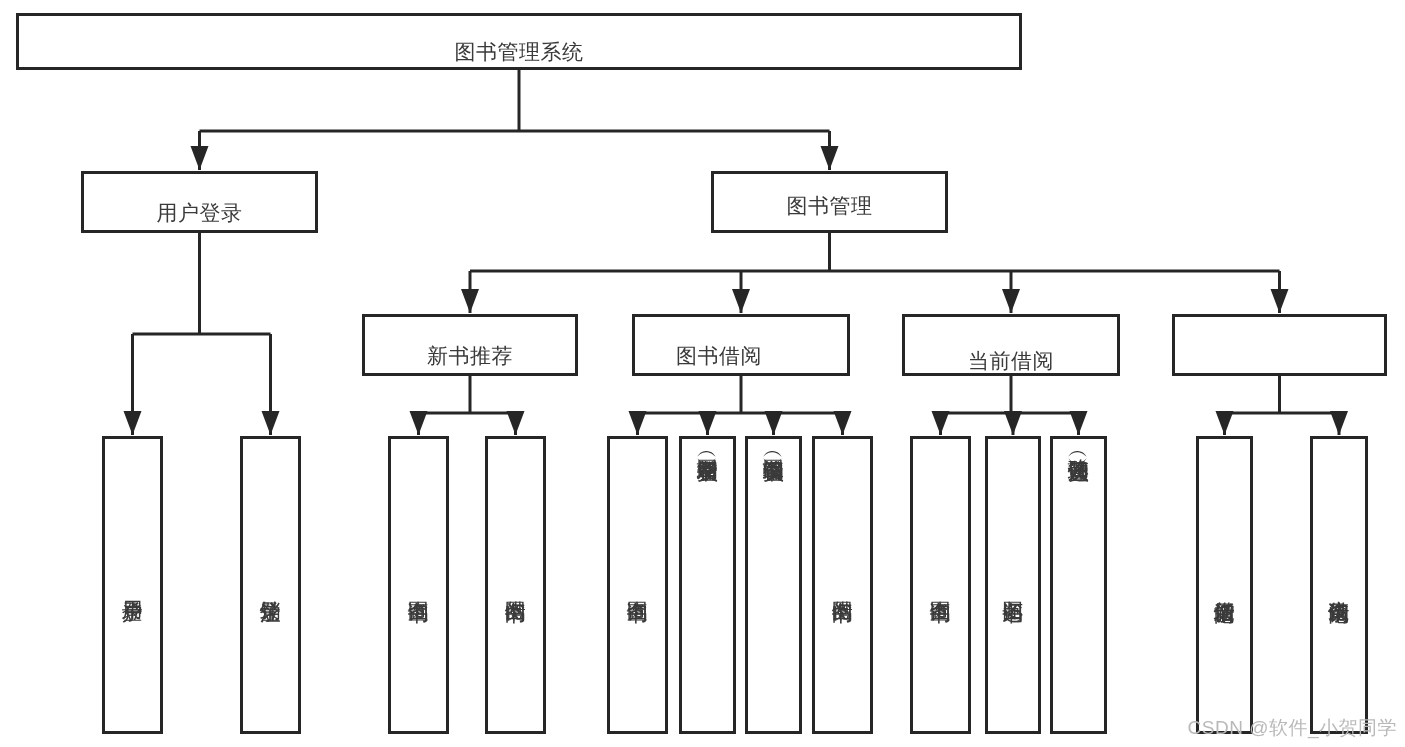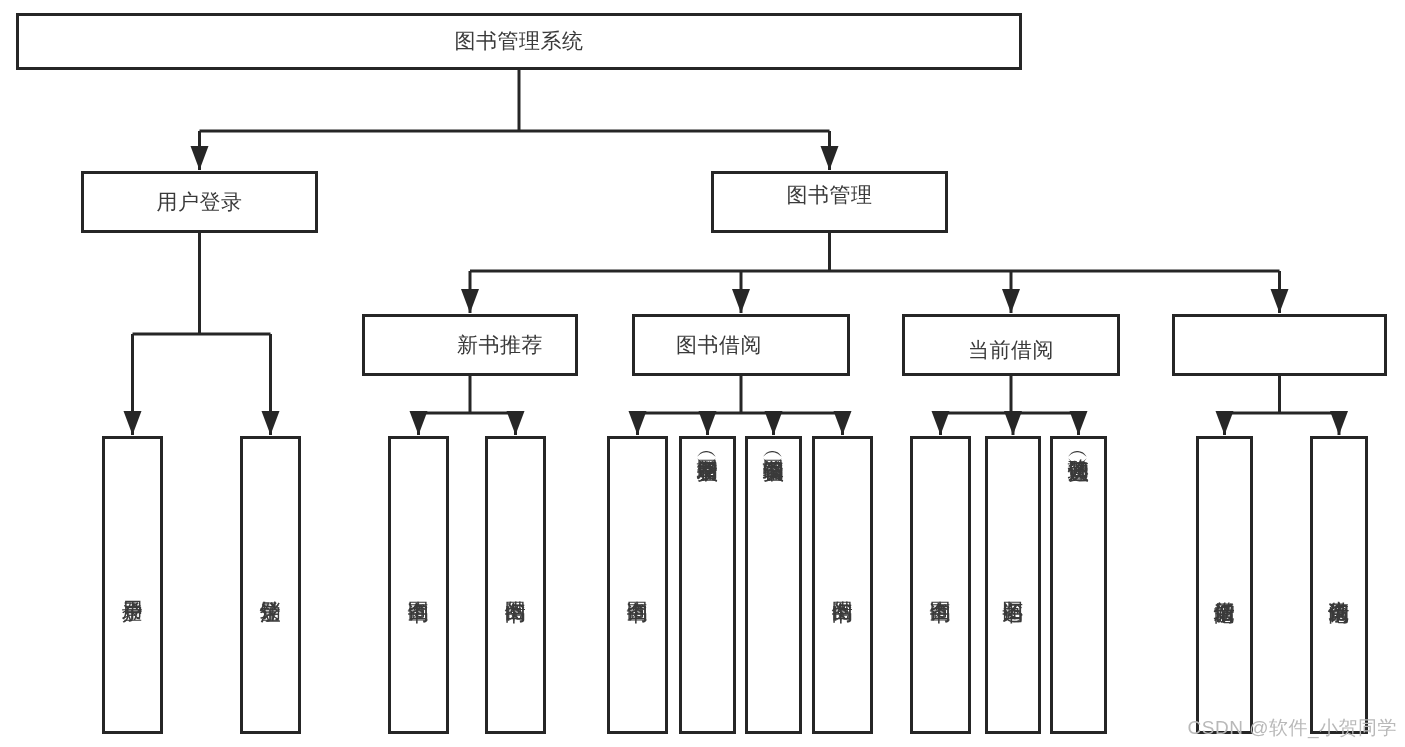--- a/index.html
+++ b/index.html
@@ -46,20 +46,21 @@
     position: absolute;
     display: flex;
     align-items: center;
     justify-content: center;
     font-size: 21px;
     color: #3a3a3a;
     line-height: 1.15;
     white-space: nowrap;
     letter-spacing: 0.5px;
     pointer-events: none;
+    margin-top: 11px;
   }
   .node-label-v {
     position: absolute;
     display: flex;
     align-items: center;
     justify-content: center;
     font-size: 21px;
     color: #3a3a3a;
     line-height: 1.22;
     letter-spacing: 0.5px;
@@ -169,21 +170,21 @@
 
   <div class="hit-box" id="hb-root" style="left: 16px; top: 13px; width: 1006px; height: 57px;"></div>
   <div class="node-label-h" id="lb-root" style="left: 16px; top: 13px; width: 1006px; height: 57px;">图书管理系统</div>
 
   <div class="hit-box" id="hb-l1-0" style="left: 81px; top: 171px; width: 237px; height: 62px;"></div>
   <div class="node-label-h" id="lb-l1-0" style="left: 81px; top: 171px; width: 237px; height: 62px;">用户登录</div>
   <div class="hit-box" id="hb-l1-1" style="left: 711px; top: 171px; width: 237px; height: 62px;"></div>
   <div class="node-label-h" id="lb-l1-1" style="left: 711px; top: 171px; width: 237px; height: 48px;">图书管理</div>
 
   <div class="hit-box" id="hb-l2-0" style="left: 362px; top: 314px; width: 216px; height: 62px;"></div>
-  <div class="node-label-h" id="lb-l2-0" style="left: 362px; top: 314px; width: 216px; height: 62px; padding-left: 30px;">新书推荐</div>
+  <div class="node-label-h" id="lb-l2-0" style="left: 362px; top: 314px; width: 216px; height: 62px;">新书推荐</div>
   <div class="hit-box" id="hb-l2-1" style="left: 632px; top: 314px; width: 218px; height: 62px;"></div>
   <div class="node-label-h" id="lb-l2-1" style="left: 632px; top: 314px; width: 174px; height: 62px;">图书借阅</div>
   <div class="hit-box" id="hb-l2-2" style="left: 902px; top: 314px; width: 218px; height: 62px;"></div>
   <div class="node-label-h" id="lb-l2-2" style="left: 902px; top: 314px; width: 218px; height: 72px;">当前借阅</div>
   <div class="hit-box" id="hb-l2-3" style="left: 1172px; top: 314px; width: 215px; height: 62px;"></div>
 
   <div class="hit-box" id="hb-lf-0" style="left: 102px; top: 436px; width: 61px; height: 298px;"></div>
   <div class="node-label-v" id="lb-lf-0" style="left: 102px; top: 436px; width: 61px; height: 298px;">用户登录</div>
   <div class="hit-box" id="hb-lf-1" style="left: 240px; top: 436px; width: 61px; height: 298px;"></div>
   <div class="node-label-v" id="lb-lf-1" style="left: 240px; top: 436px; width: 61px; height: 298px;">注销登录</div>

